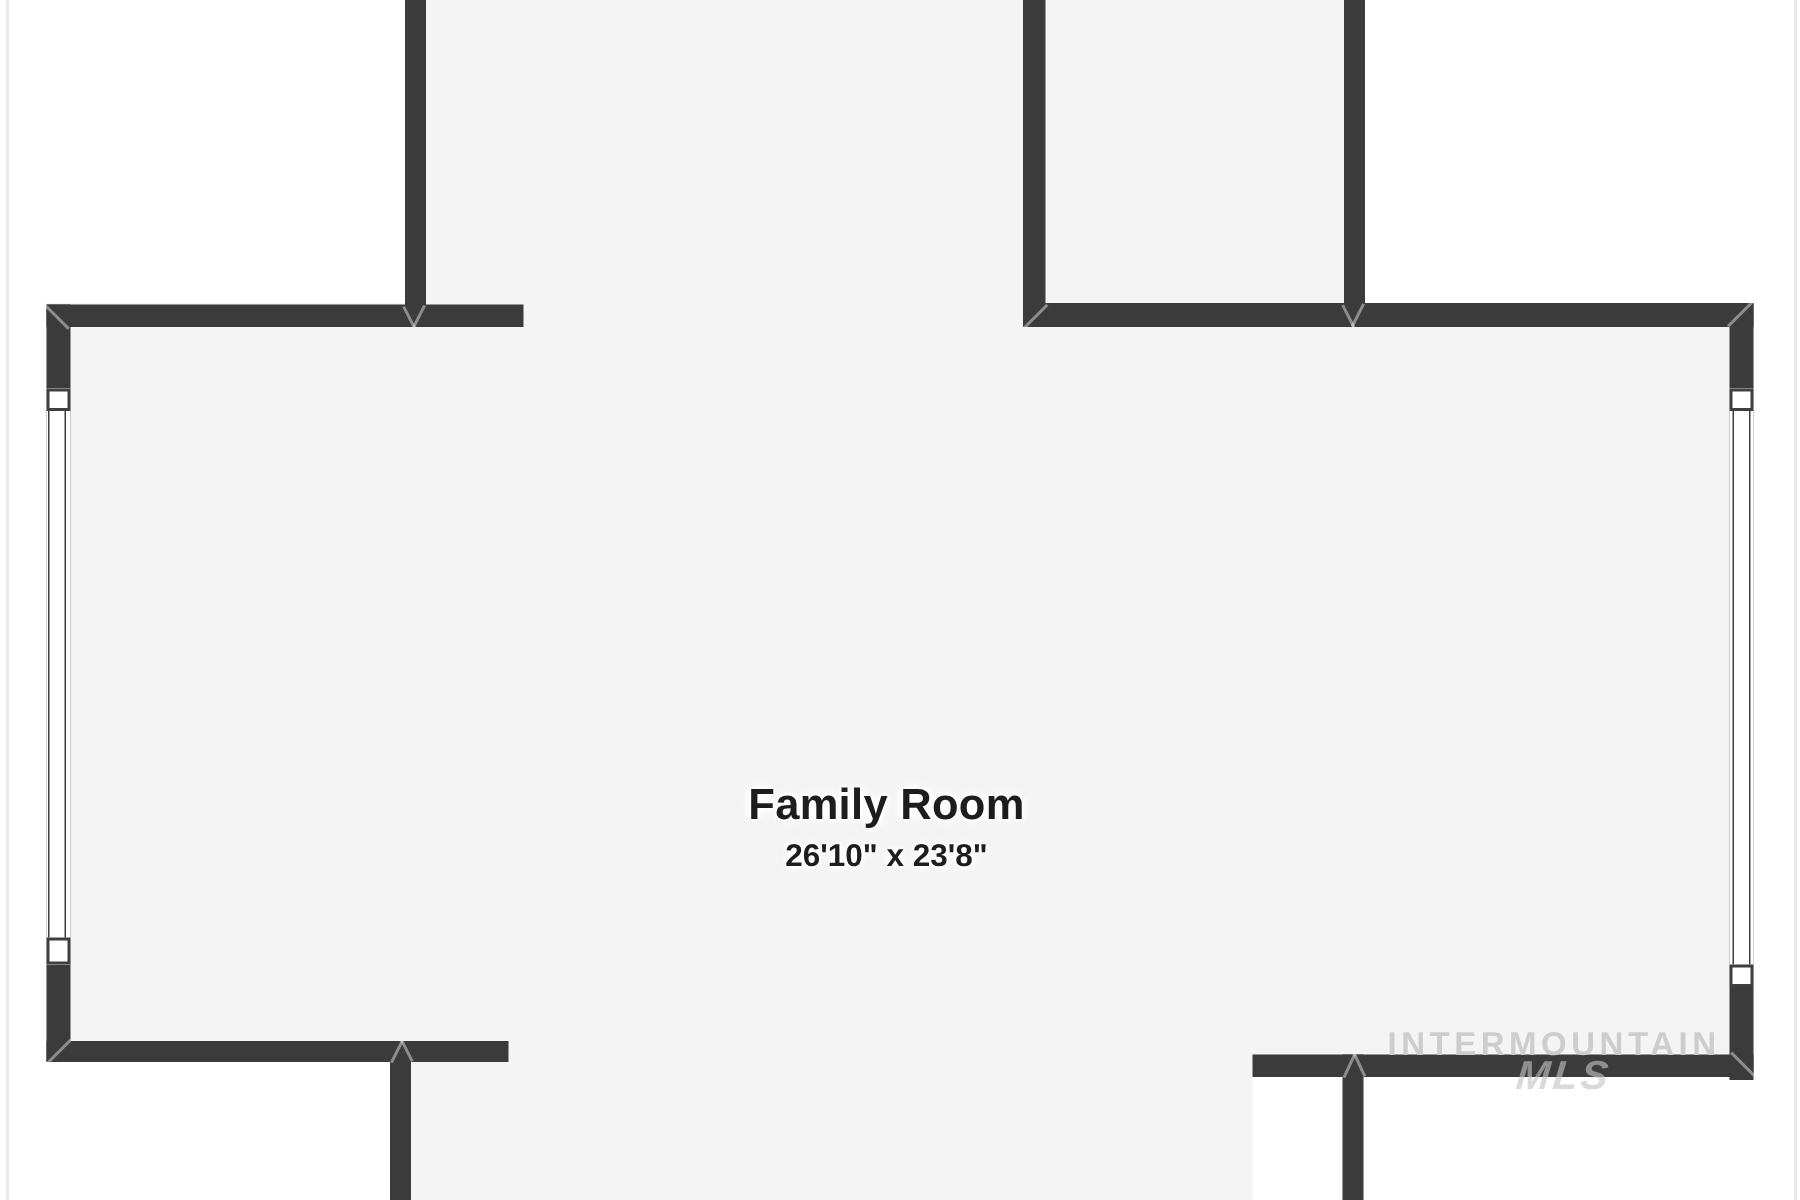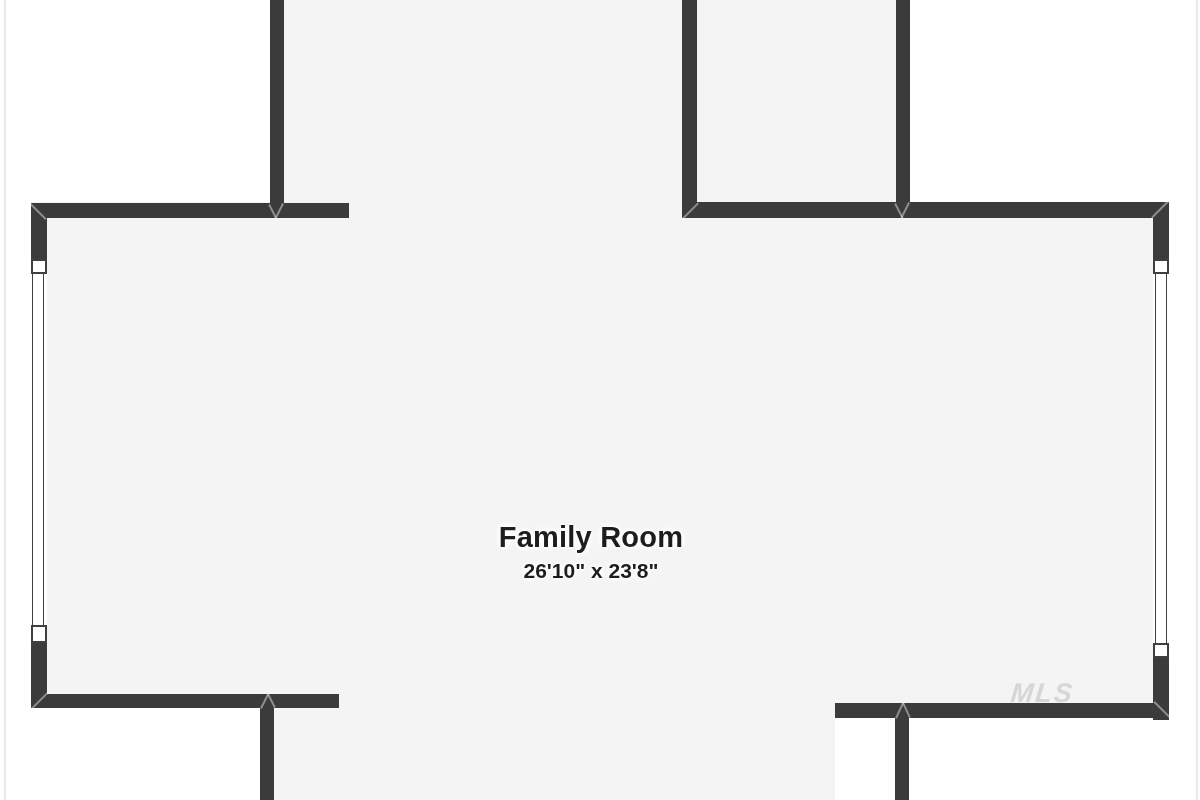--- a/index.html
+++ b/index.html
@@ -69,16 +69,17 @@
   <div class="seam" style="left:274px;top:708px;width:16px;transform:rotate(-117deg);"></div>
   <div class="seam" style="left:895px;top:718px;width:17px;transform:rotate(-65deg);"></div>
   <div class="seam" style="left:909px;top:718px;width:17px;transform:rotate(-115deg);"></div>
 
   <div class="room-text">
     <div class="room-name">Family Room</div>
     <div class="room-dims">26'10" x 23'8"</div>
   </div>
 
   <div class="watermark">
+    <div class="wm-line1">INTERMOUNTAIN</div>
     <div class="wm-line2">MLS</div>
   </div>
 
 </div>
 
 </body></html>

